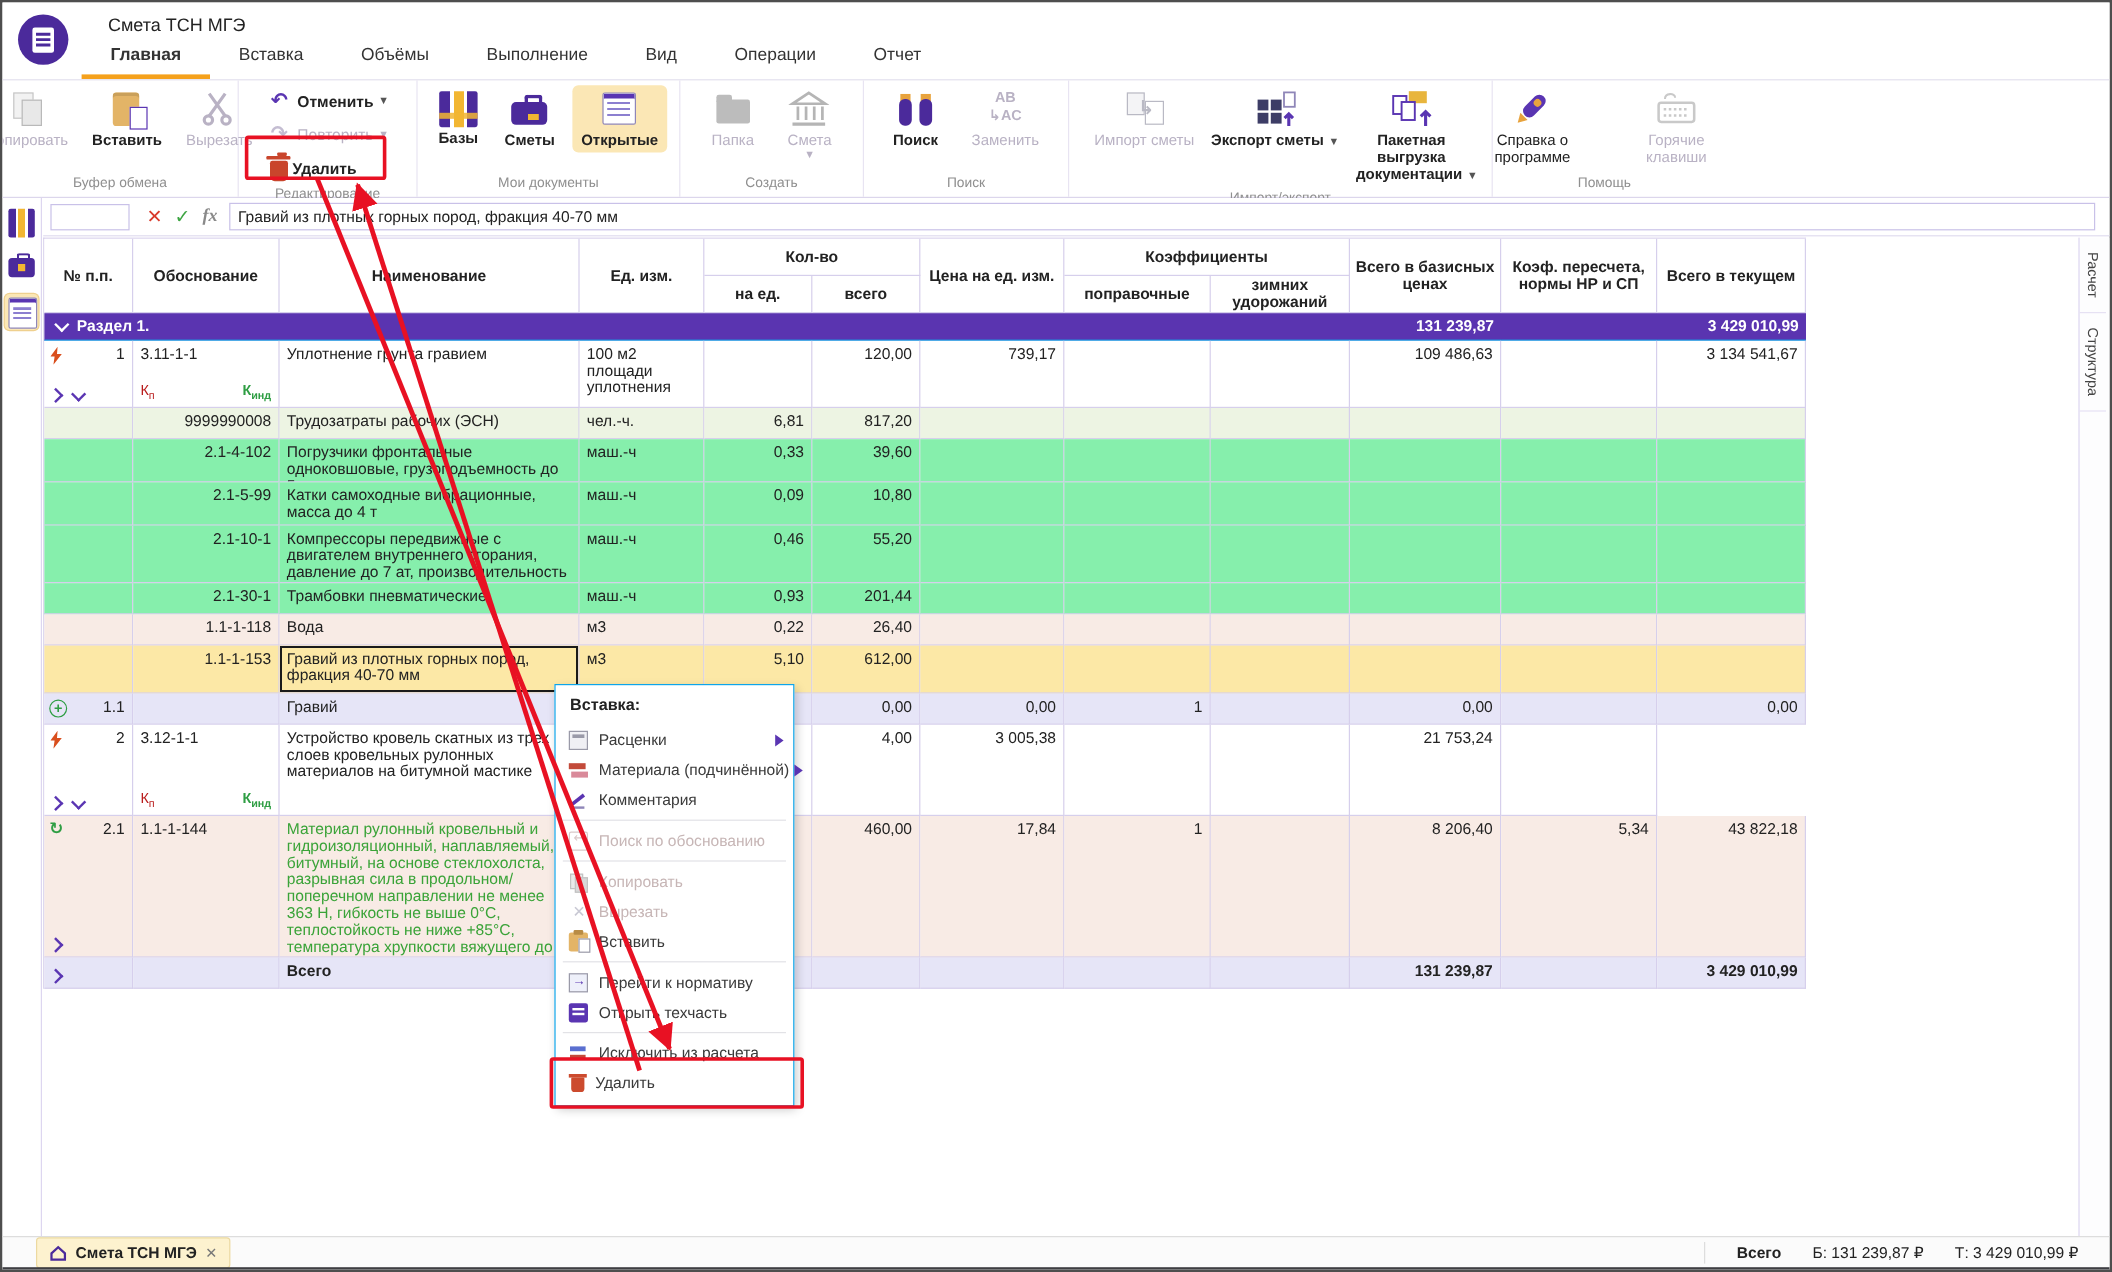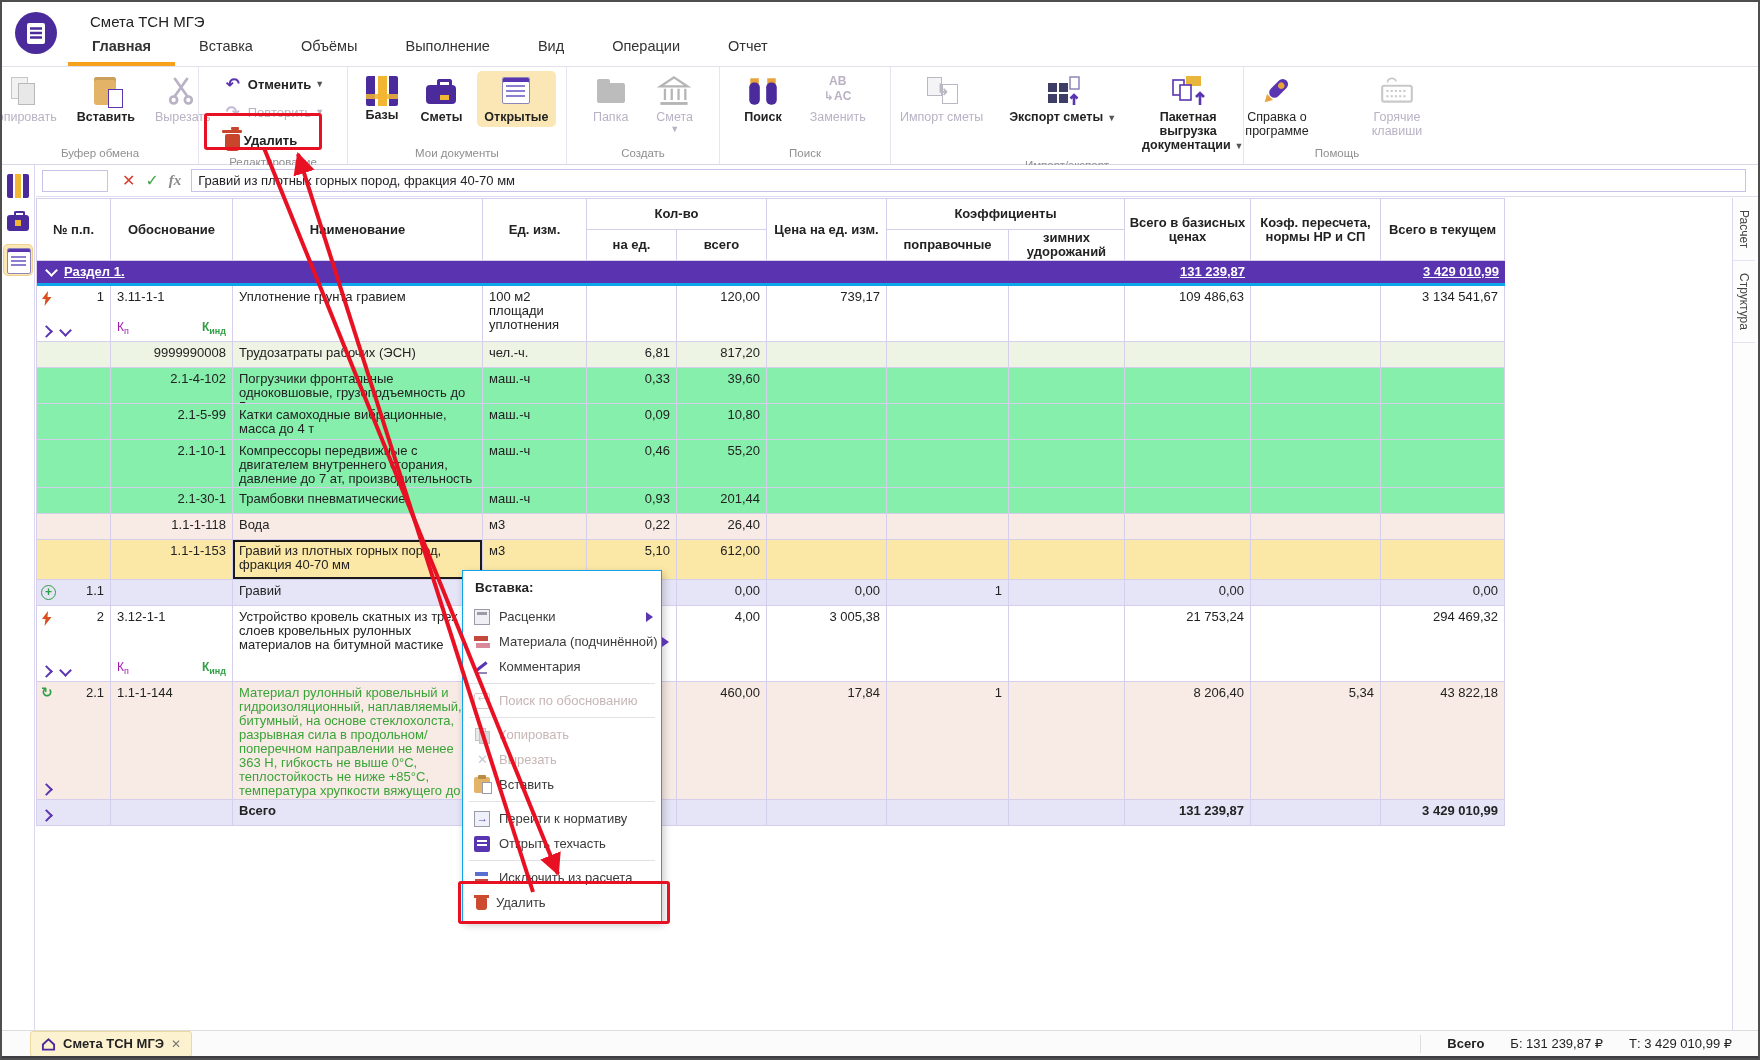--- a/index.html
+++ b/index.html
@@ -73,35 +73,35 @@
   .h-qty{grid-area:1/5/2/7}.h-qty-unit{grid-area:2/5/3/6}.h-qty-total{grid-area:2/6/3/7}
   .h-price{grid-area:1/7/3/8}.h-coef{grid-area:1/8/2/10}.h-popr{grid-area:2/8/3/9}.h-winter{grid-area:2/9/3/10}
   .h-basis{grid-area:1/10/3/11}.h-recalc{grid-area:1/11/3/12}.h-current{grid-area:1/12/3/13}
   .t-row{display:grid;grid-template-columns:var(--cols);position:relative;}
   .cell{border-right:1px solid #d6cfec;border-bottom:1px solid #d6cfec;font-size:13px;padding:4px 6px;box-sizing:border-box;position:relative;line-height:14px;overflow:hidden;}
   .num-r{text-align:right;}
   .bold{font-weight:bold;}
   .style-white{background:#fff}.style-green .cell{background:#edf4e3}.style-blue .cell{background:#86efac}
   .style-pink .cell{background:#f8ebe5}.style-yellow .cell{background:#fce8a6}.style-lavender .cell{background:#e6e5f7}
   .t-row.section{background:#5a34b0;color:#fff;}
-  .t-row.section .cell{border-right:none;border-bottom:3px solid #0ea5e9;font-weight:bold;text-decoration:underline;}
+  .t-row.section .cell{border-right:none;border-bottom:1px solid #0ea5e9;font-weight:bold;}
   .sec-label{display:flex;align-items:center;gap:8px;padding-left:10px;}
   .c-num .num-val{position:absolute;right:6px;top:4px;}
   .c-num .chevwrap{position:absolute;left:5px;bottom:5px;display:flex;gap:10px;align-items:center;}
   .chev{display:inline-block;width:7px;height:7px;border-right:2px solid #5a35b2;border-bottom:2px solid #5a35b2;}
   .chev.right{transform:rotate(-45deg);}
   .chev.down{transform:rotate(45deg);margin-top:-3px;}
   .chev.white{border-color:#fff;}
   .ic-lightning{position:absolute;left:5px;top:5px;}
   .ic-plus{position:absolute;left:4px;top:5px;width:13px;height:13px;border:1.5px solid #2f9e44;border-radius:50%;color:#2f9e44;font-weight:bold;font-size:12px;line-height:12px;text-align:center;}
   .ic-recycle{position:absolute;left:4px;top:3px;color:#2f9e44;font-weight:bold;font-size:14px;}
   .c-just .code{font-size:13px;}
   .code-right{text-align:right;}
   .kwrap{position:absolute;left:6px;right:6px;bottom:3px;display:flex;justify-content:space-between;font-size:12px;}
-  .k-kp{color:#a21caf;text-align:right;}
+  .k-kp{color:#b91c1c;text-align:right;}
   .k-kind{color:#2f9e44;font-weight:bold;}
   .k-kp sub,.k-kind sub{font-size:9px;}
   .c-name.green{color:#3aa338;}
   .c-name.selected{box-shadow:inset 0 0 0 2px #1a1a1a;}
   
   .sidetabs{position:absolute;right:0;top:196px;width:25px;height:832px;border-left:1px solid #ddd6f0;background:#fdfdfe;}
   .sidetab{writing-mode:vertical-rl;font-size:12px;color:#444;padding:12px 4px;border-bottom:1px solid #e6e1f3;cursor:default;}
   
   .ctxmenu{position:absolute;left:460px;top:568px;width:200px;background:#fff;border:1px solid #0ea5e9;box-shadow:2px 3px 8px rgba(0,0,0,.22);z-index:10;padding-bottom:6px;box-sizing:border-box;}
   .menu-header{font-size:13.5px;font-weight:bold;color:#222;padding:9px 12px 6px;height:18px;}
@@ -272,21 +272,21 @@
         </div>
         <div class="rbtn">
           <span class="ric ric-replace">AB<br>↳AC</span>
           <span class="rlabel dis">Заменить</span>
         </div>
       </div>
       <div class="rgroup-label">Поиск</div>
     </div>
 
     <div class="rgroup" style="width:352px">
-      <div class="rgroup-body" style="gap:12px">
+      <div class="rgroup-body" style="">
         <div class="rbtn">
           <span class="ric ric-import">
               <span class="pg2"></span>
             </span>
           <span class="rlabel dis">Импорт сметы</span>
         </div>
         <div class="rbtn">
           <span class="ric">
             <svg width="36" height="34" viewBox="0 0 36 34">
                 <rect x="3" y="9" width="9" height="9" fill="#3d3d66"></rect>
@@ -572,21 +572,20 @@
           </div>
           <div class="cell c-name">Устройство кровель скатных из трех слоев кровельных рулонных материалов на битумной мастике</div>
           <div class="cell"></div>
           <div class="cell num-r"></div>
           <div class="cell num-r">4,00</div>
           <div class="cell num-r">3 005,38</div>
           <div class="cell num-r"></div>
           <div class="cell num-r"></div>
           <div class="cell num-r">21 753,24</div>
           <div class="cell num-r"></div>
-          <div class="cell num-r">294 469,32</div>
         </div>
         <div class="t-row style-pink" style="height: 118px;">
           <div class="cell c-num">
             <span class="ic-recycle">↻</span>
             <span class="num-val">2.1</span>
             <span class="chevwrap">
               <span class="chev right"></span>
             </span>
           </div>
           <div class="cell c-just">

